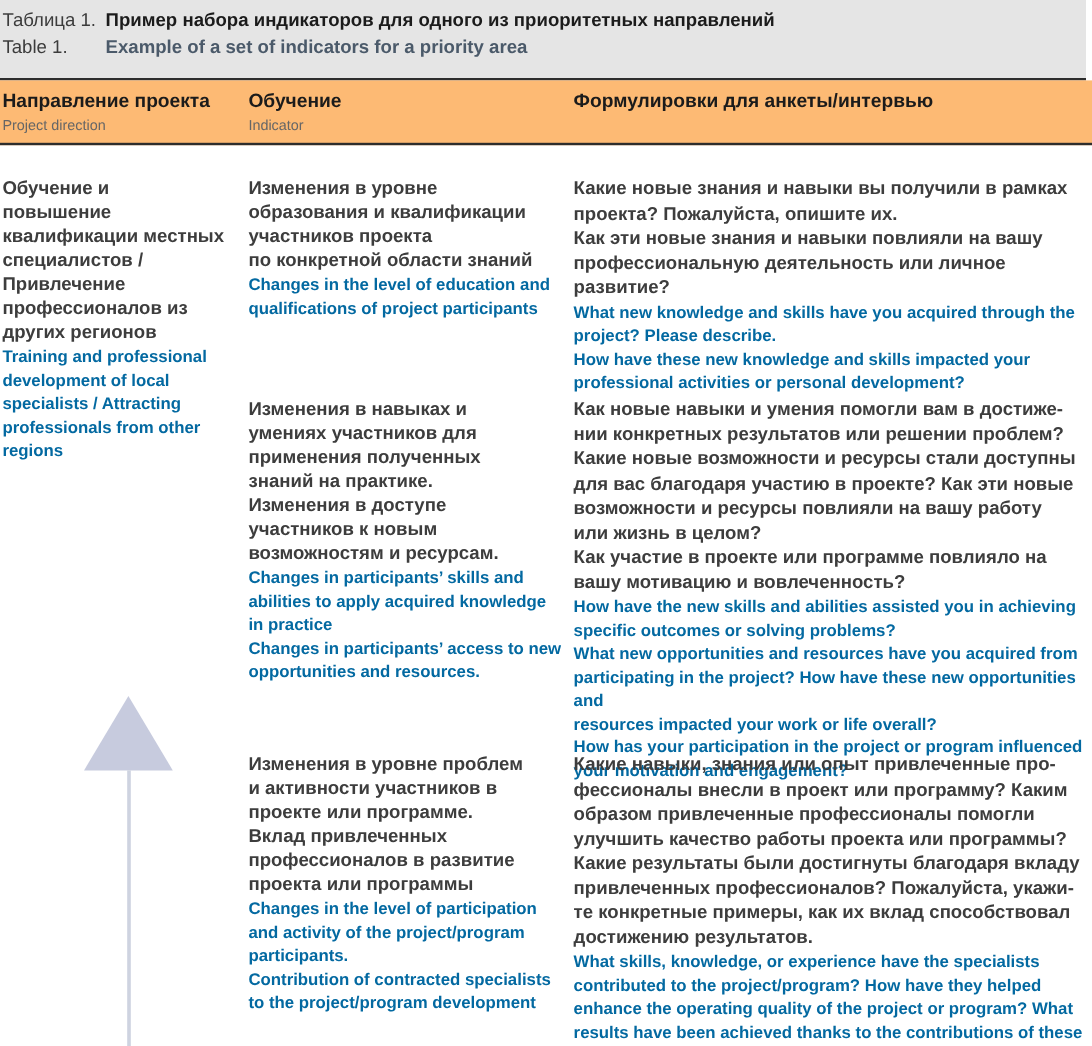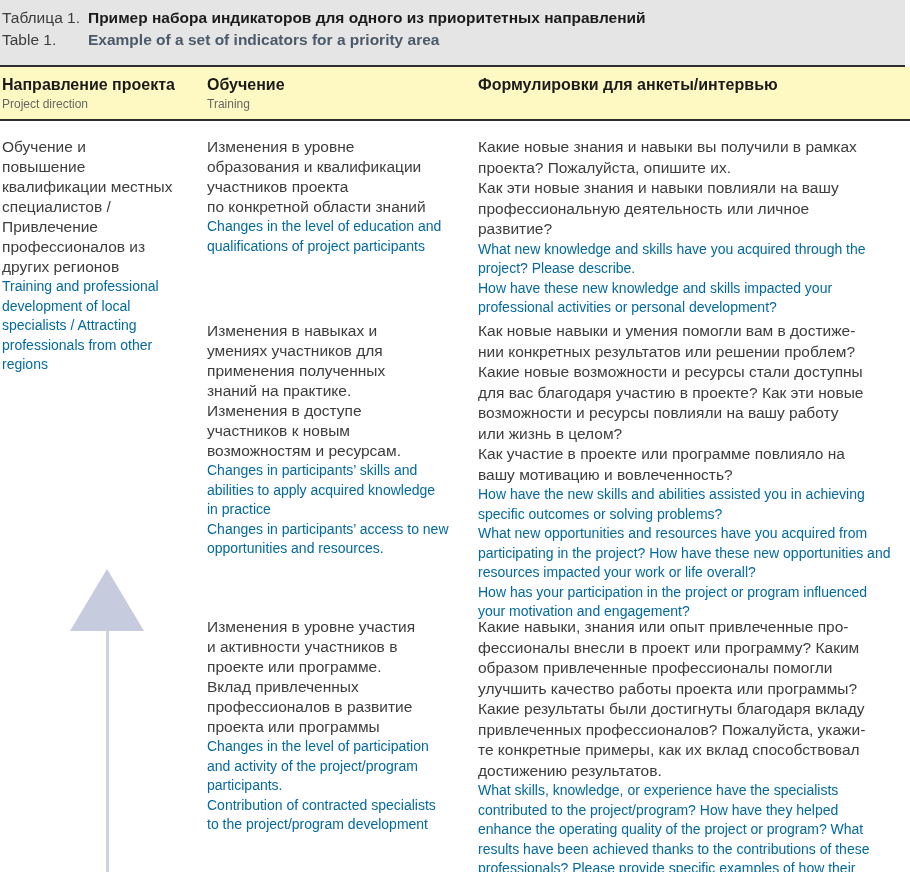--- a/index.html
+++ b/index.html
@@ -26,33 +26,34 @@
   .cap-title-en { font-weight: bold; color: #4b5a6a; }
 
   
   .thead {
     display: grid;
     grid-template-columns: 205px 271px 1fr;
     padding: 7px 0 0 2px;
     border-bottom: 2px solid #2d2d2d;
     box-sizing: border-box;
     height: 54px;
-    background: #fef9c3;
+    background: #fdba74;
   }
   .th-ru { font-weight: bold; font-size: 16px; color: #1b1b1b; line-height: 21px; }
   .th-en { font-size: 12px; color: #666666; line-height: 19px; }
 
   
   .tbody {
     display: grid;
     grid-template-columns: 205px 271px 1fr;
     grid-template-rows: 184px 296px 261px;
-    padding: 16px 0 0 2px;
+    padding: 27px 0 0 2px;
     box-sizing: border-box;
     height: 751px;
+    font-weight: bold;
   }
   .cell { overflow: visible; }
   .ru {
     font-size: 15.5px; color: #3d3d3d;
     line-height: 20px; white-space: pre-line;
   }
   .en {
     font-size: 14px; color: #0369a1;
     line-height: 19.5px; white-space: pre-line;
   }
@@ -89,21 +90,21 @@
     </div>
   </div>
 
   <div class="thead">
     <div class="th">
       <div class="th-ru">Направление проекта</div>
       <div class="th-en">Project direction</div>
     </div>
     <div class="th">
       <div class="th-ru">Обучение</div>
-      <div class="th-en">Training</div>
+      <div class="th-en">Indicator</div>
     </div>
     <div class="th">
       <div class="th-ru">Формулировки для анкеты/интервью</div>
     </div>
   </div>
 
   <div class="tbody">
 
     <div class="cell direction-cell">
       <div class="ru">Обучение и
@@ -170,21 +171,21 @@
       <div class="en">How have the new skills and abilities assisted you in achieving
 specific outcomes or solving problems?
 What new opportunities and resources have you acquired from
 participating in the project? How have these new opportunities and
 resources impacted your work or life overall?
 How has your participation in the project or program influenced
 your motivation and engagement?</div>
     </div>
 
     <div class="cell indicator" style="grid-column:2;grid-row:3">
-      <div class="ru">Изменения в уровне участия
+      <div class="ru">Изменения в уровне проблем
 и активности участников в
 проекте или программе.
 Вклад привлеченных
 профессионалов в развитие
 проекта или программы</div>
       <div class="en">Changes in the level of participation
 and activity of the project/program
 participants.
 Contribution of contracted specialists
 to the project/program development</div>

